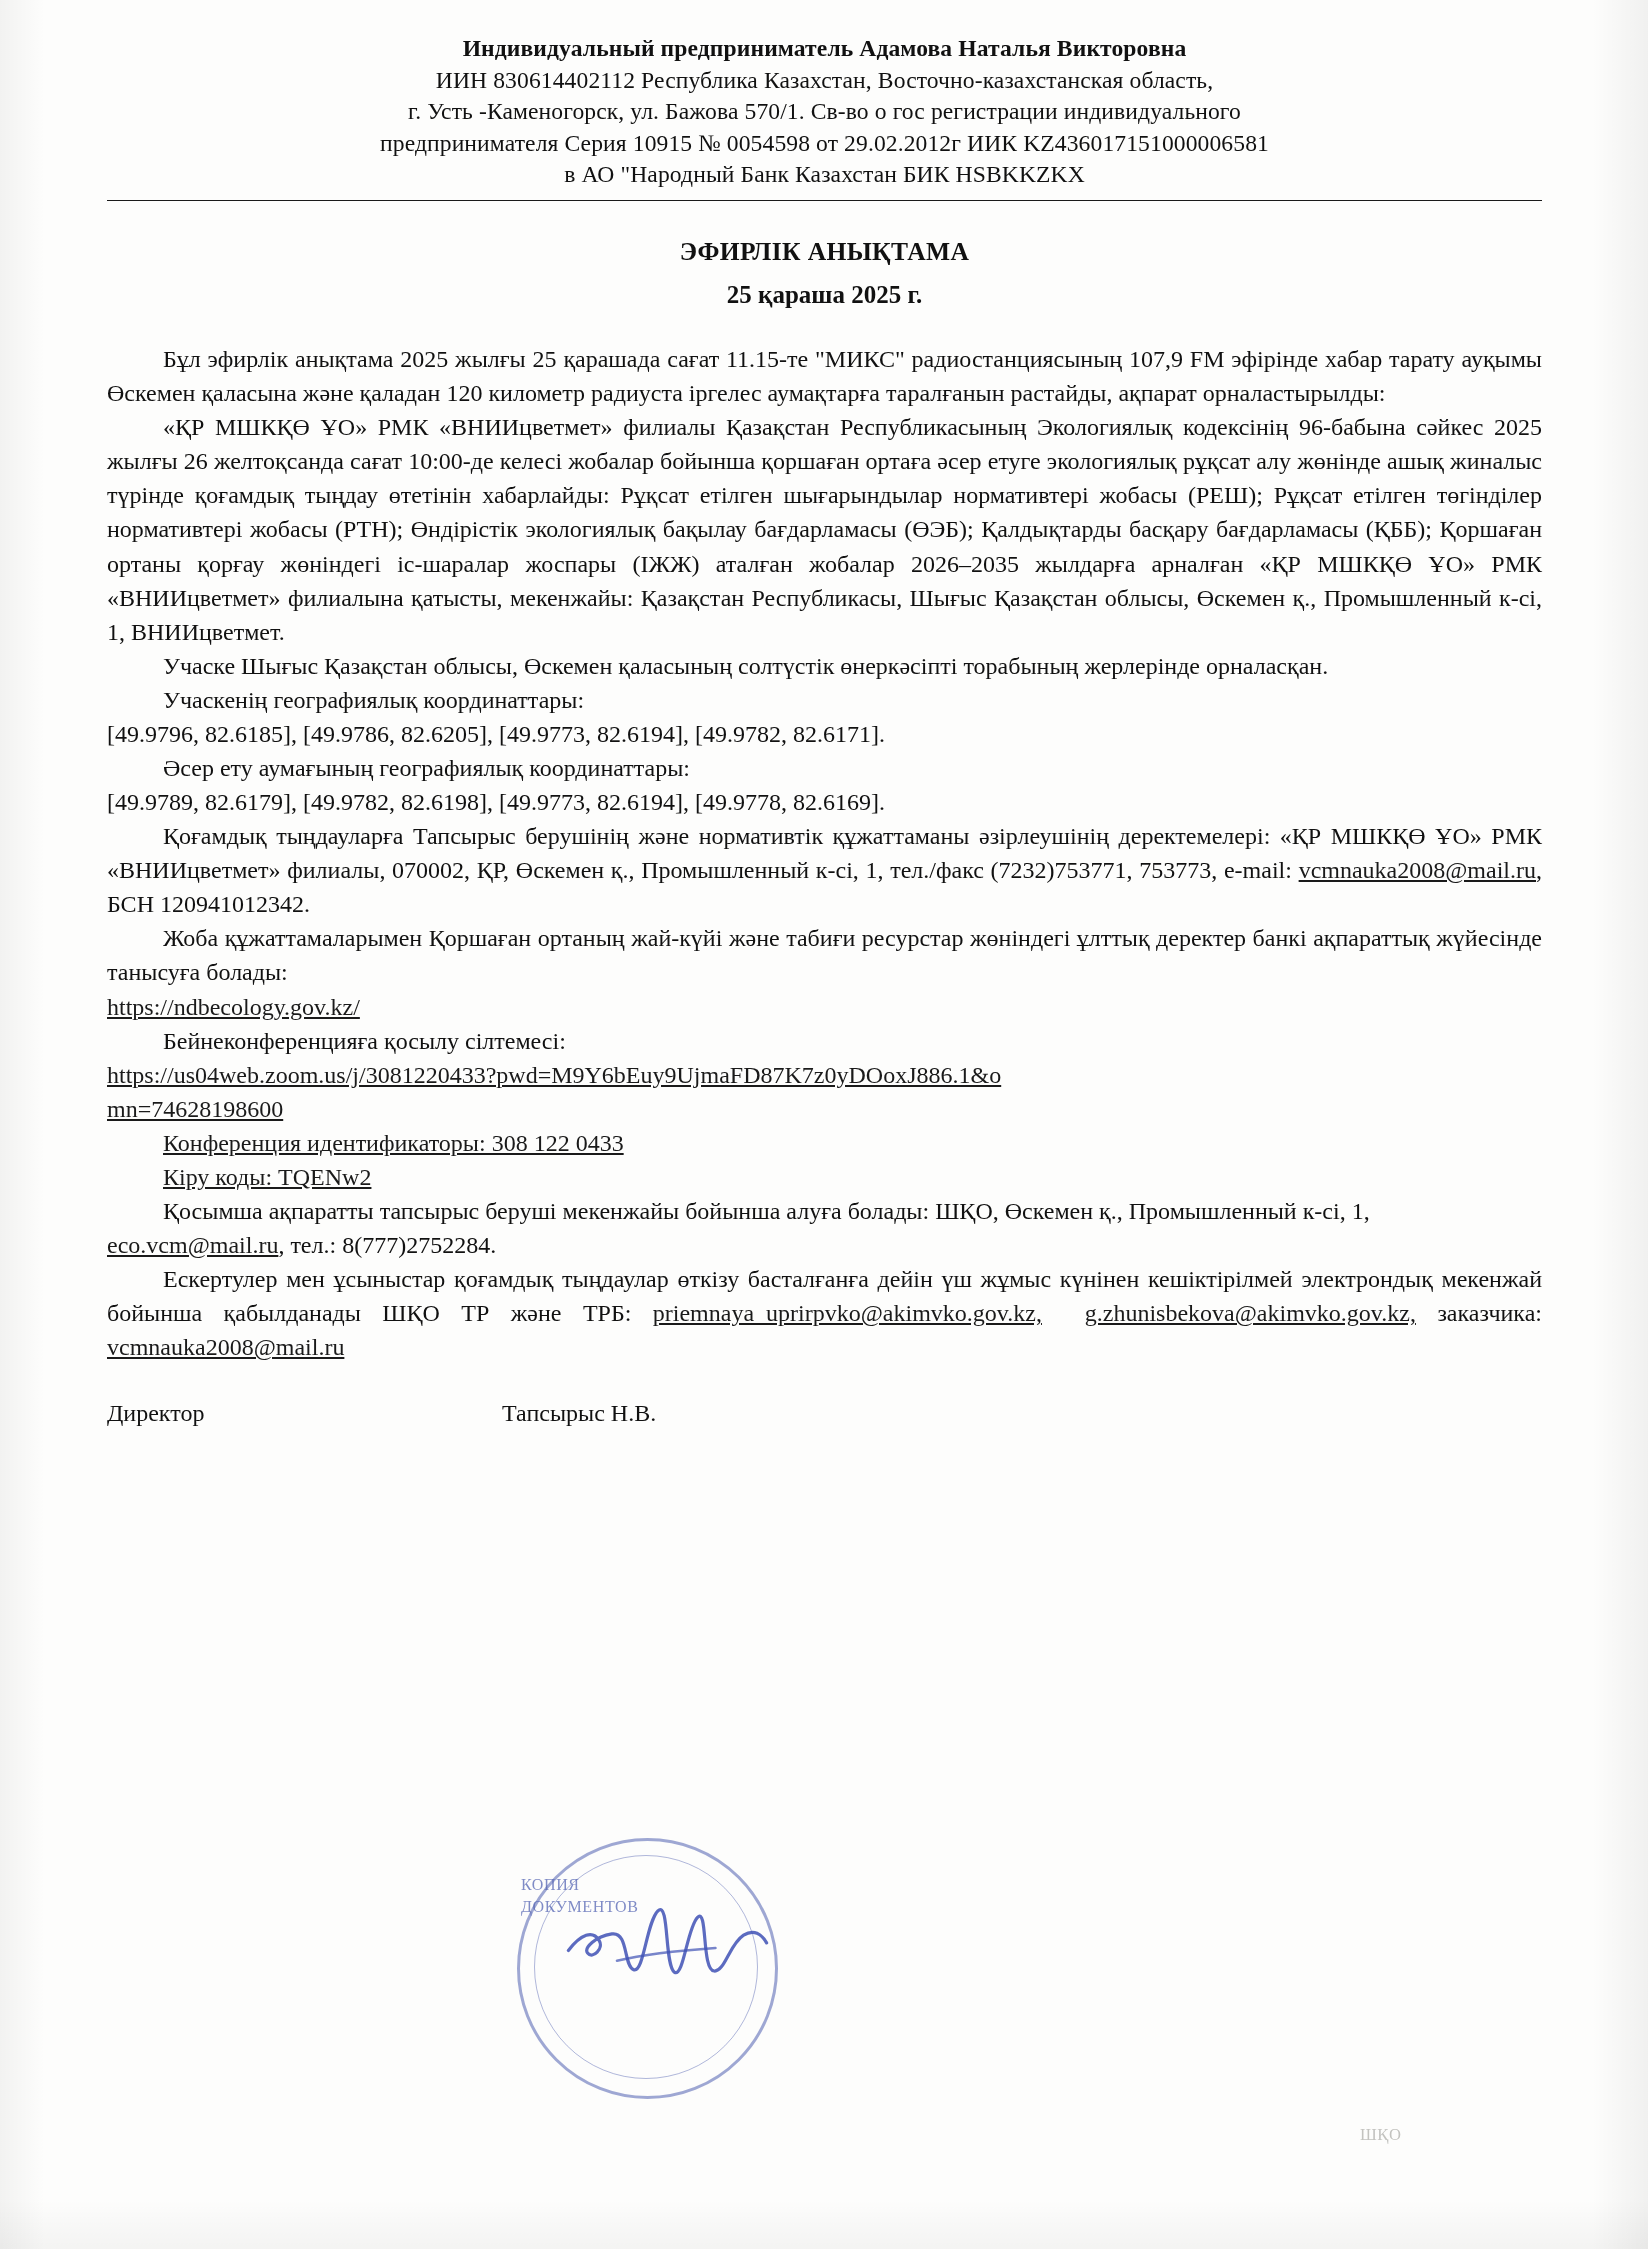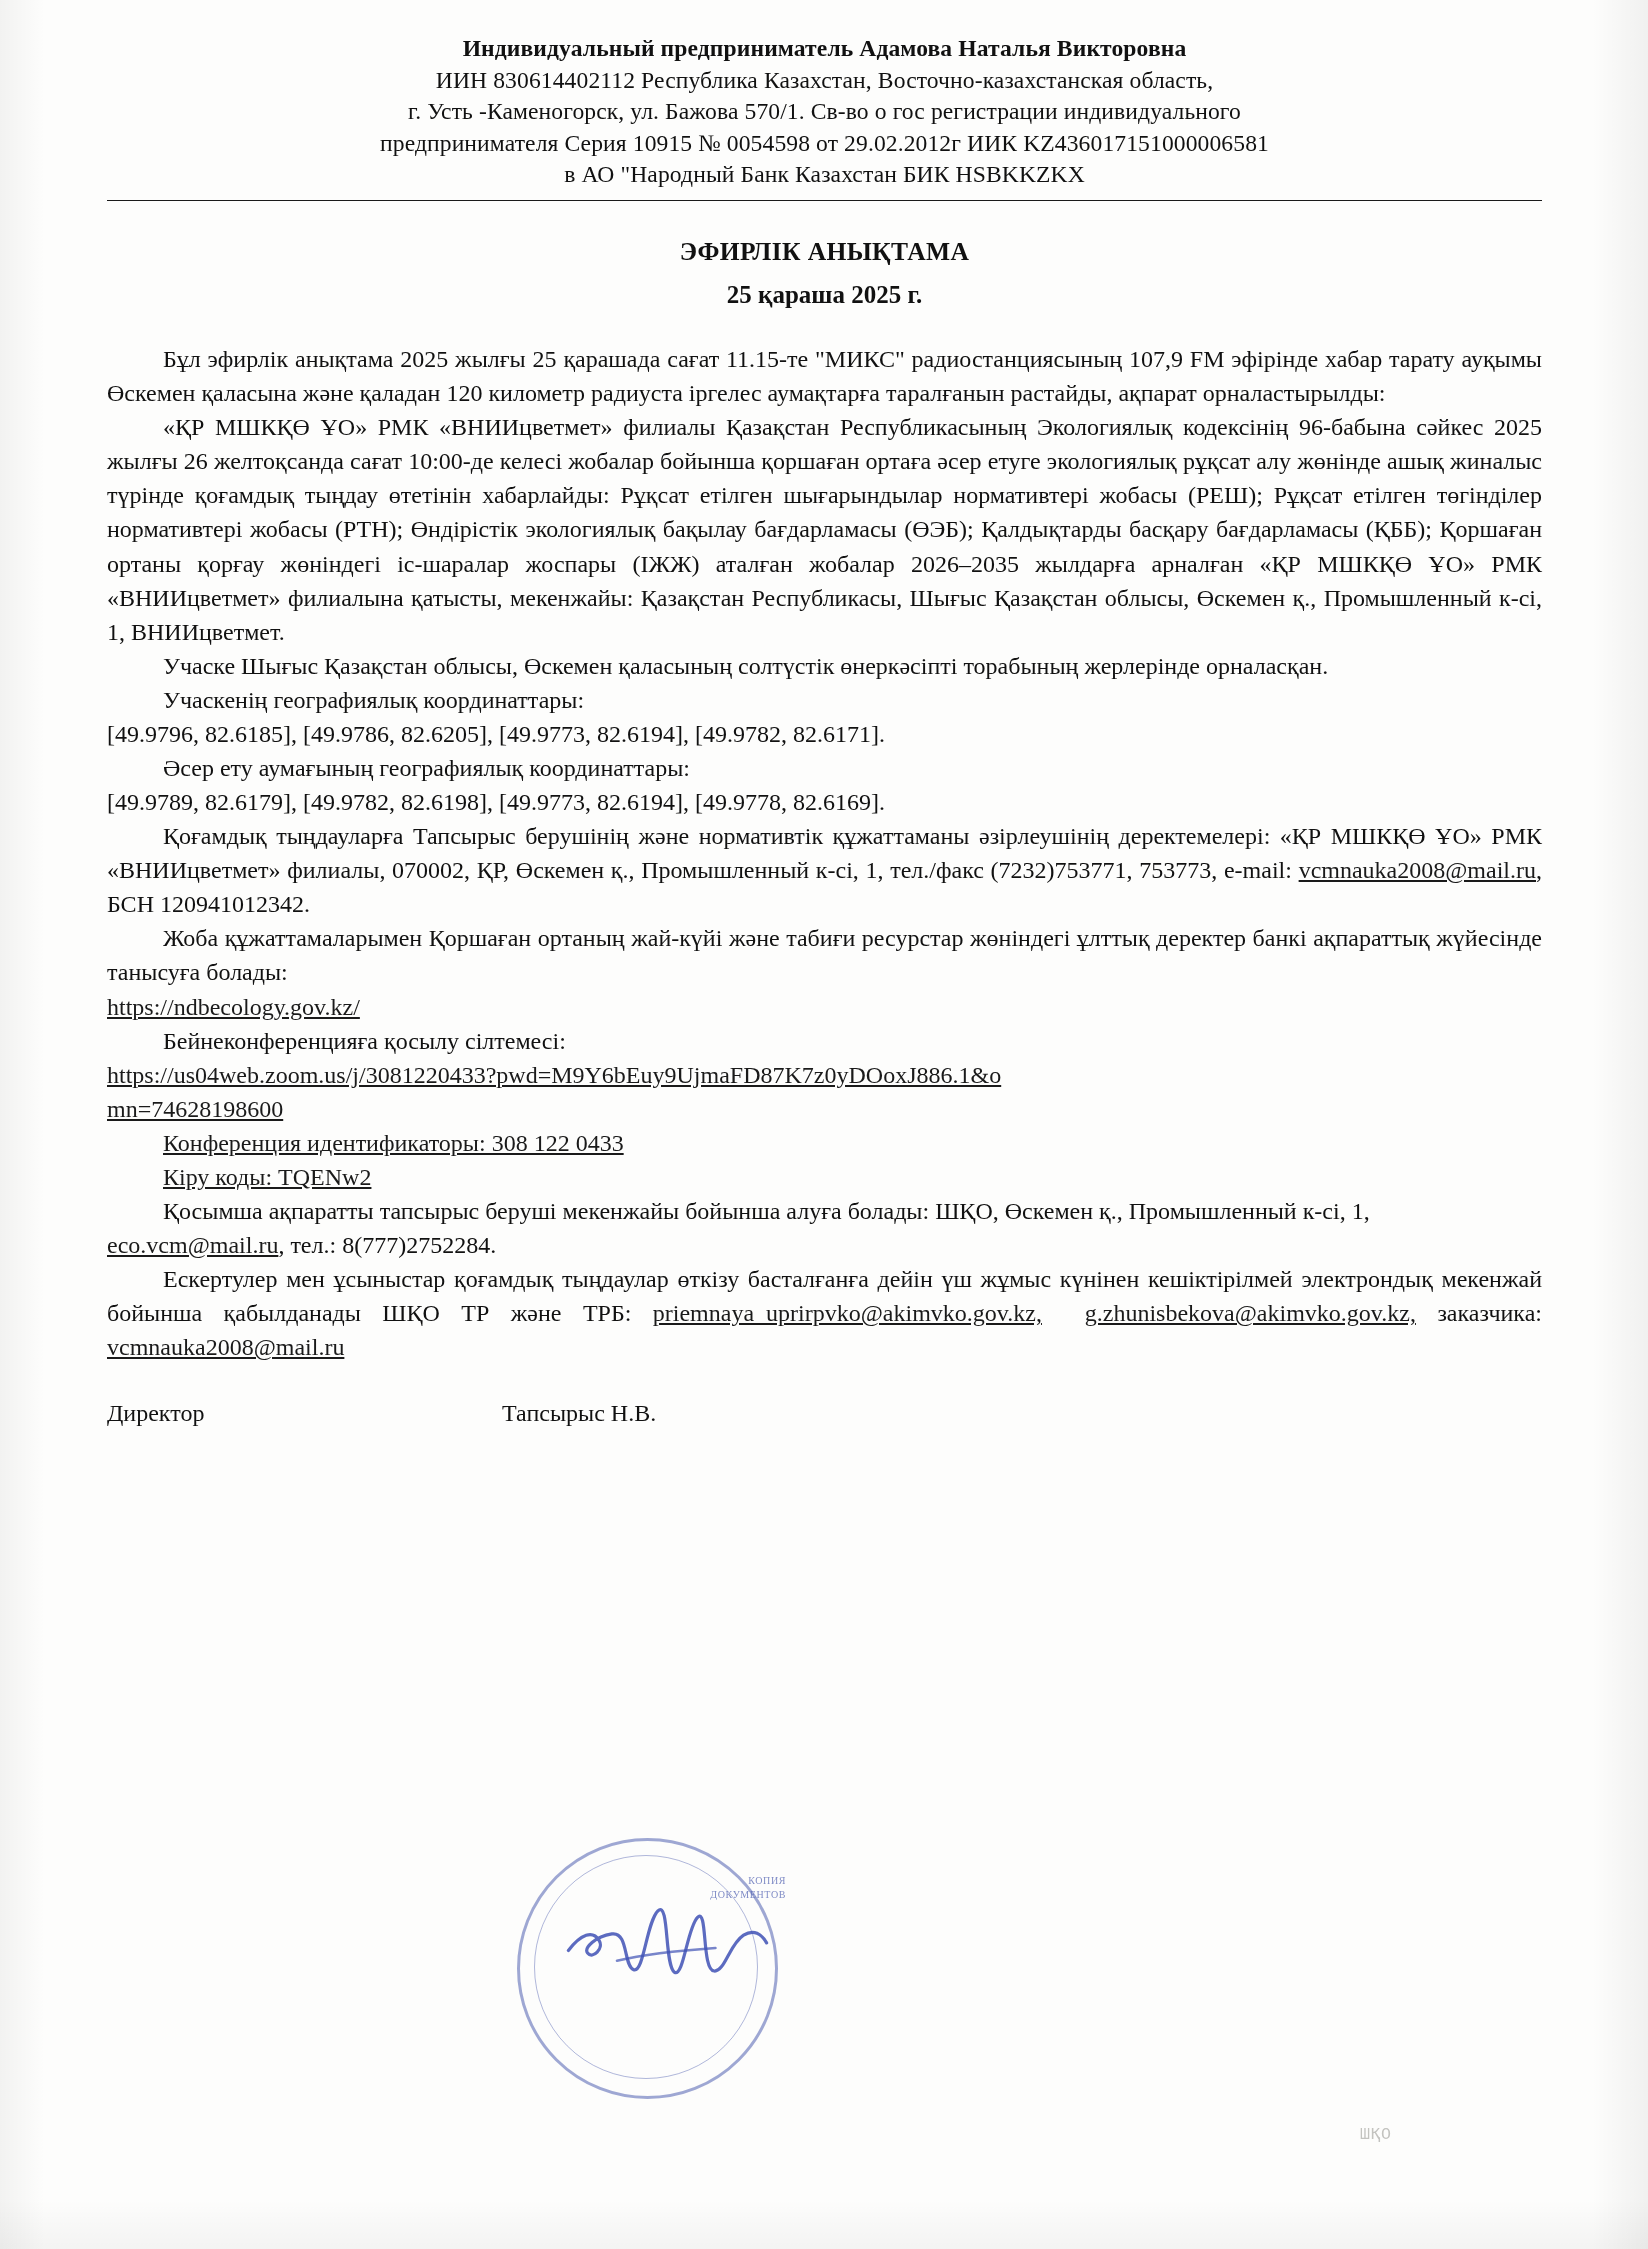--- a/index.html
+++ b/index.html
@@ -117,24 +117,24 @@
   .stamp .ring.inner {
     left: 16.6px; top: 16.6px;
     width: calc(100% - 33px);
     height: calc(100% - 33px);
     border-width: 1.9px;
     opacity: 0.45;
   }
   .stamp .stamp-text {
     position: absolute;
     top: 36px;
-    left: 14px;
+    left: 4px;
     width: 100%;
-    text-align: right;
-    font-size: 10px;
+    text-align: left;
+    font-size: 16px;
     color: #5666b4;
     letter-spacing: 0.6px;
     opacity: 0.75;
     line-height: 1.35;
   }
   .signature {
     position: absolute;
     left: 562px;
     top: 1889px;
     width: 211px;
@@ -142,21 +142,20 @@
     pointer-events: none;
   }
   .signature svg { display: block; }
   .faint {
     position: absolute;
     color: #b9b9b5;
     font-size: 16.6px;
     letter-spacing: 0.6px;
     opacity: 0.85;
     pointer-events: none;
-    font-family: Liberation Mono, monospace;
   }
 </style>
 </head>
 <body>
 
 <div class="page">
 
   <div class="letterhead">
     <span class="ln">Индивидуальный предприниматель Адамова Наталья Викторовна</span>
     <span class="ln normal">ИИН 830614402112 Республика Казахстан, Восточно-казахстанская область,</span>

